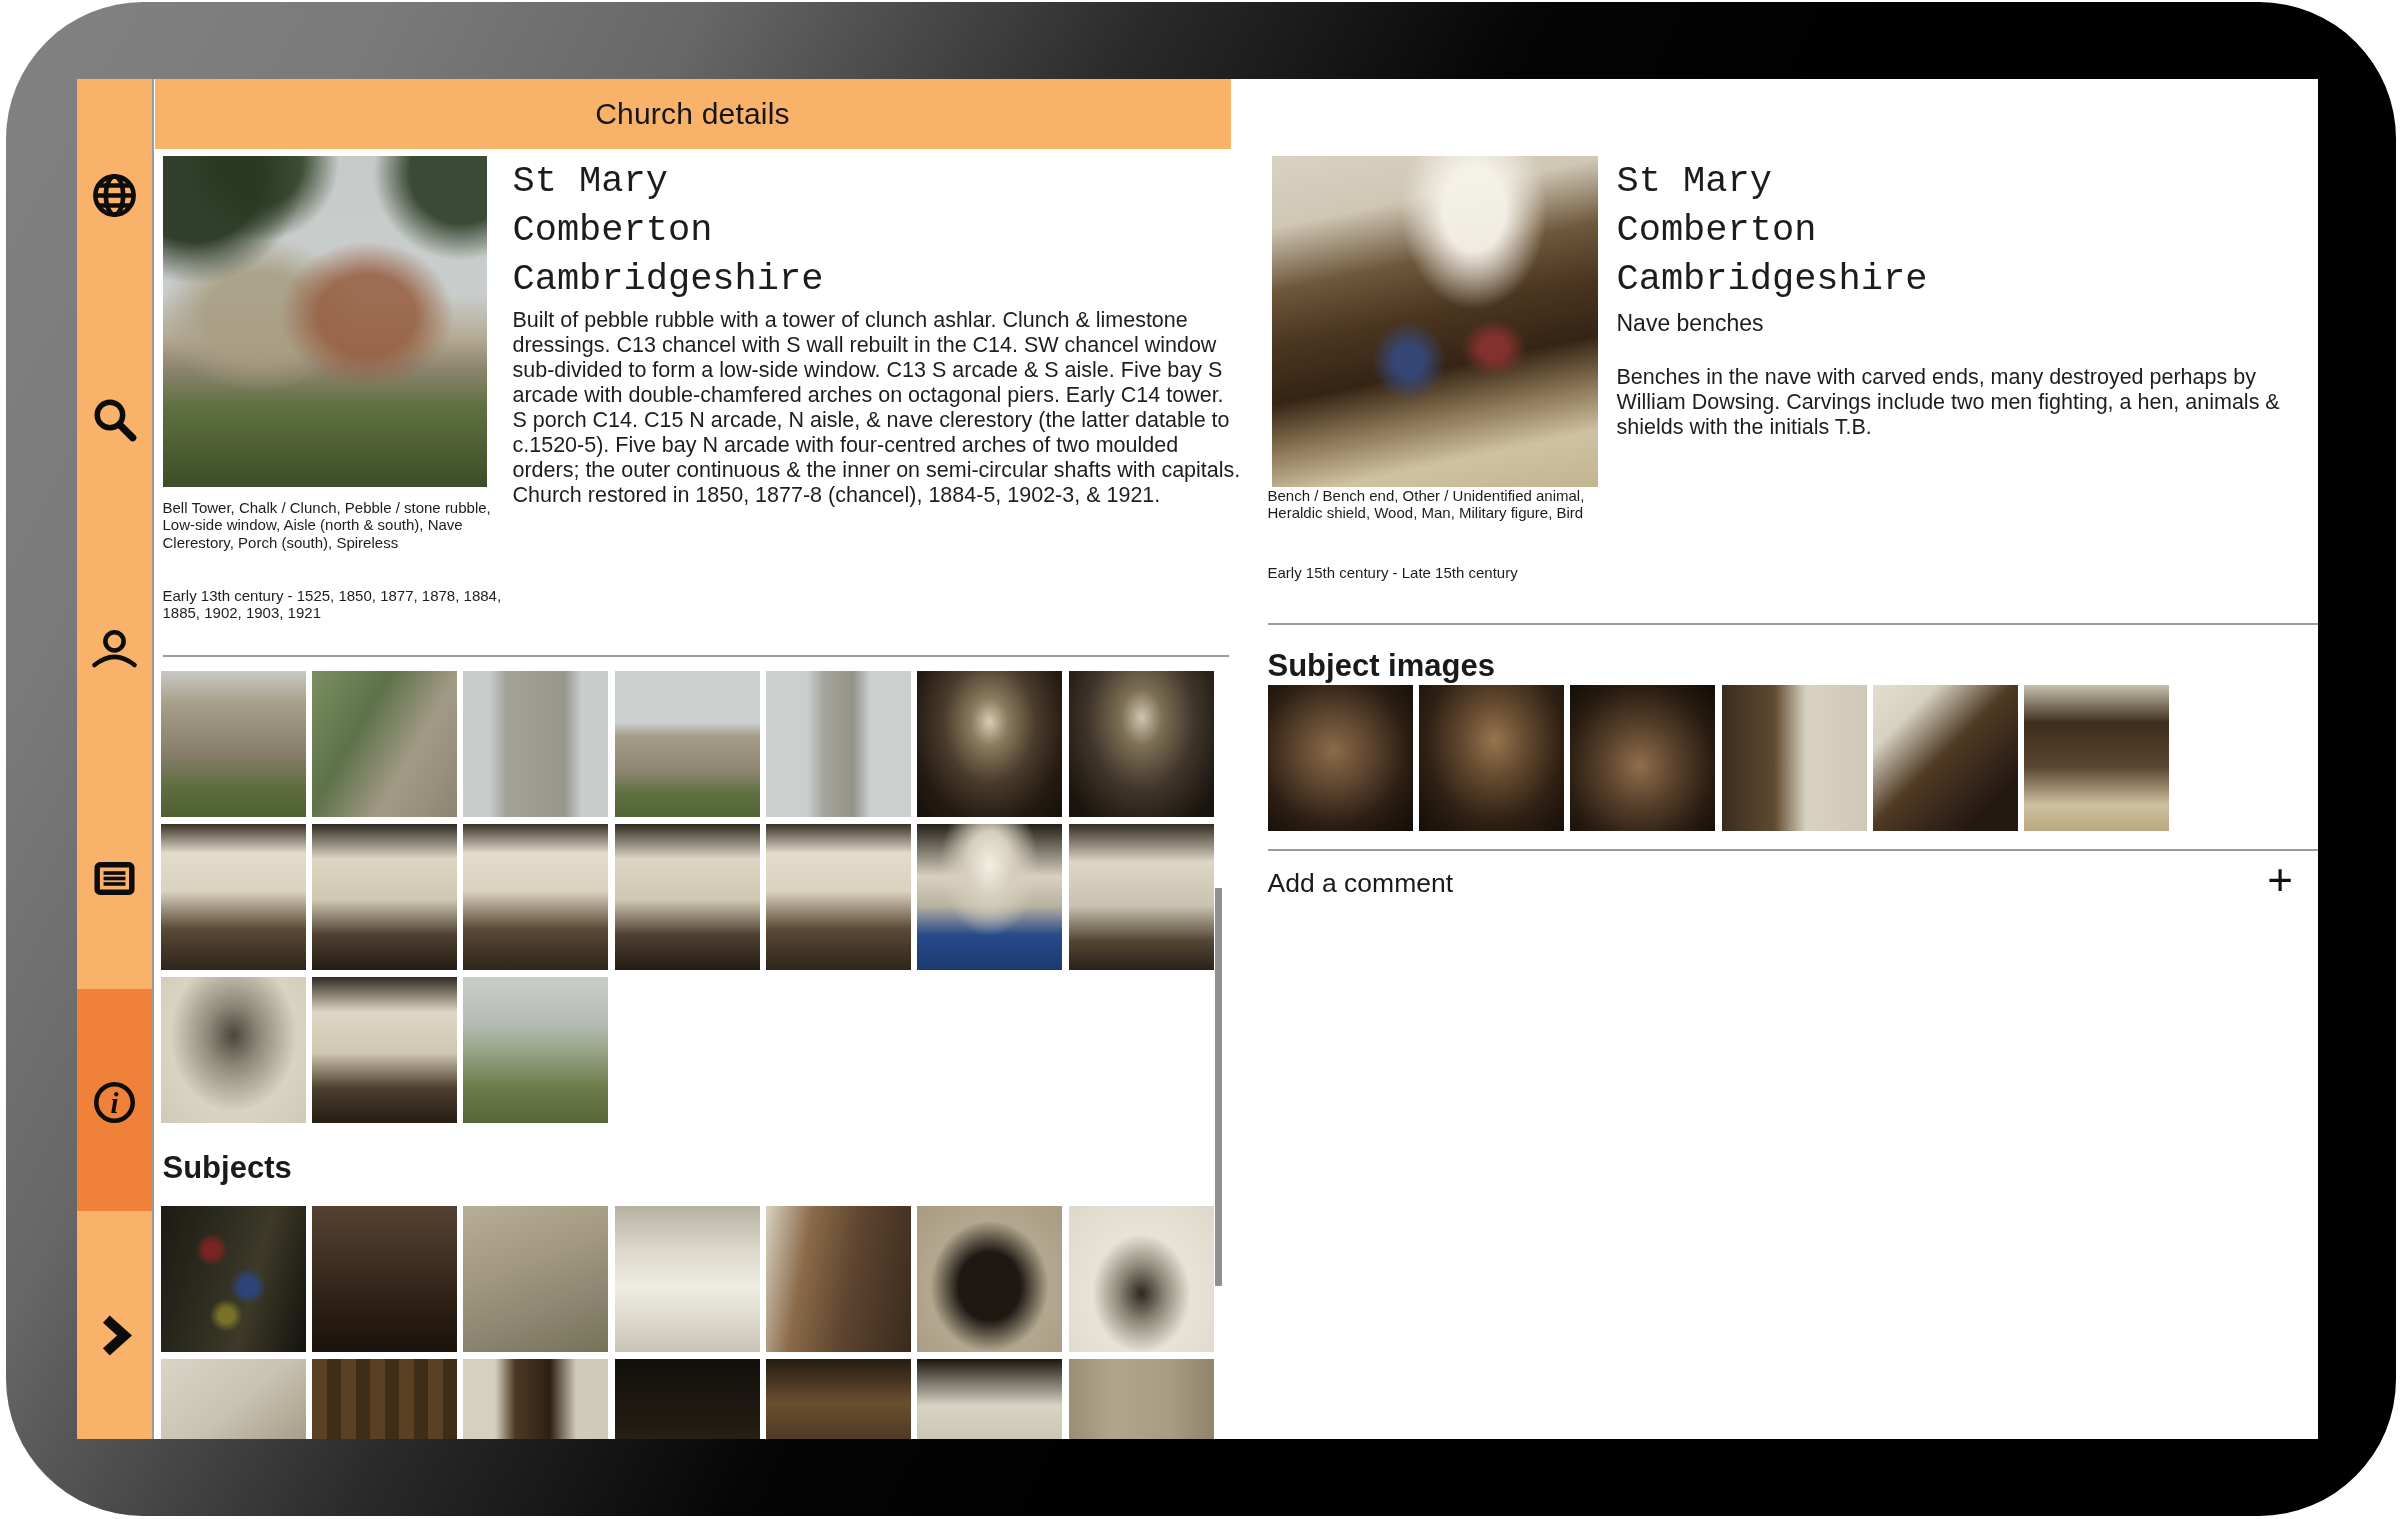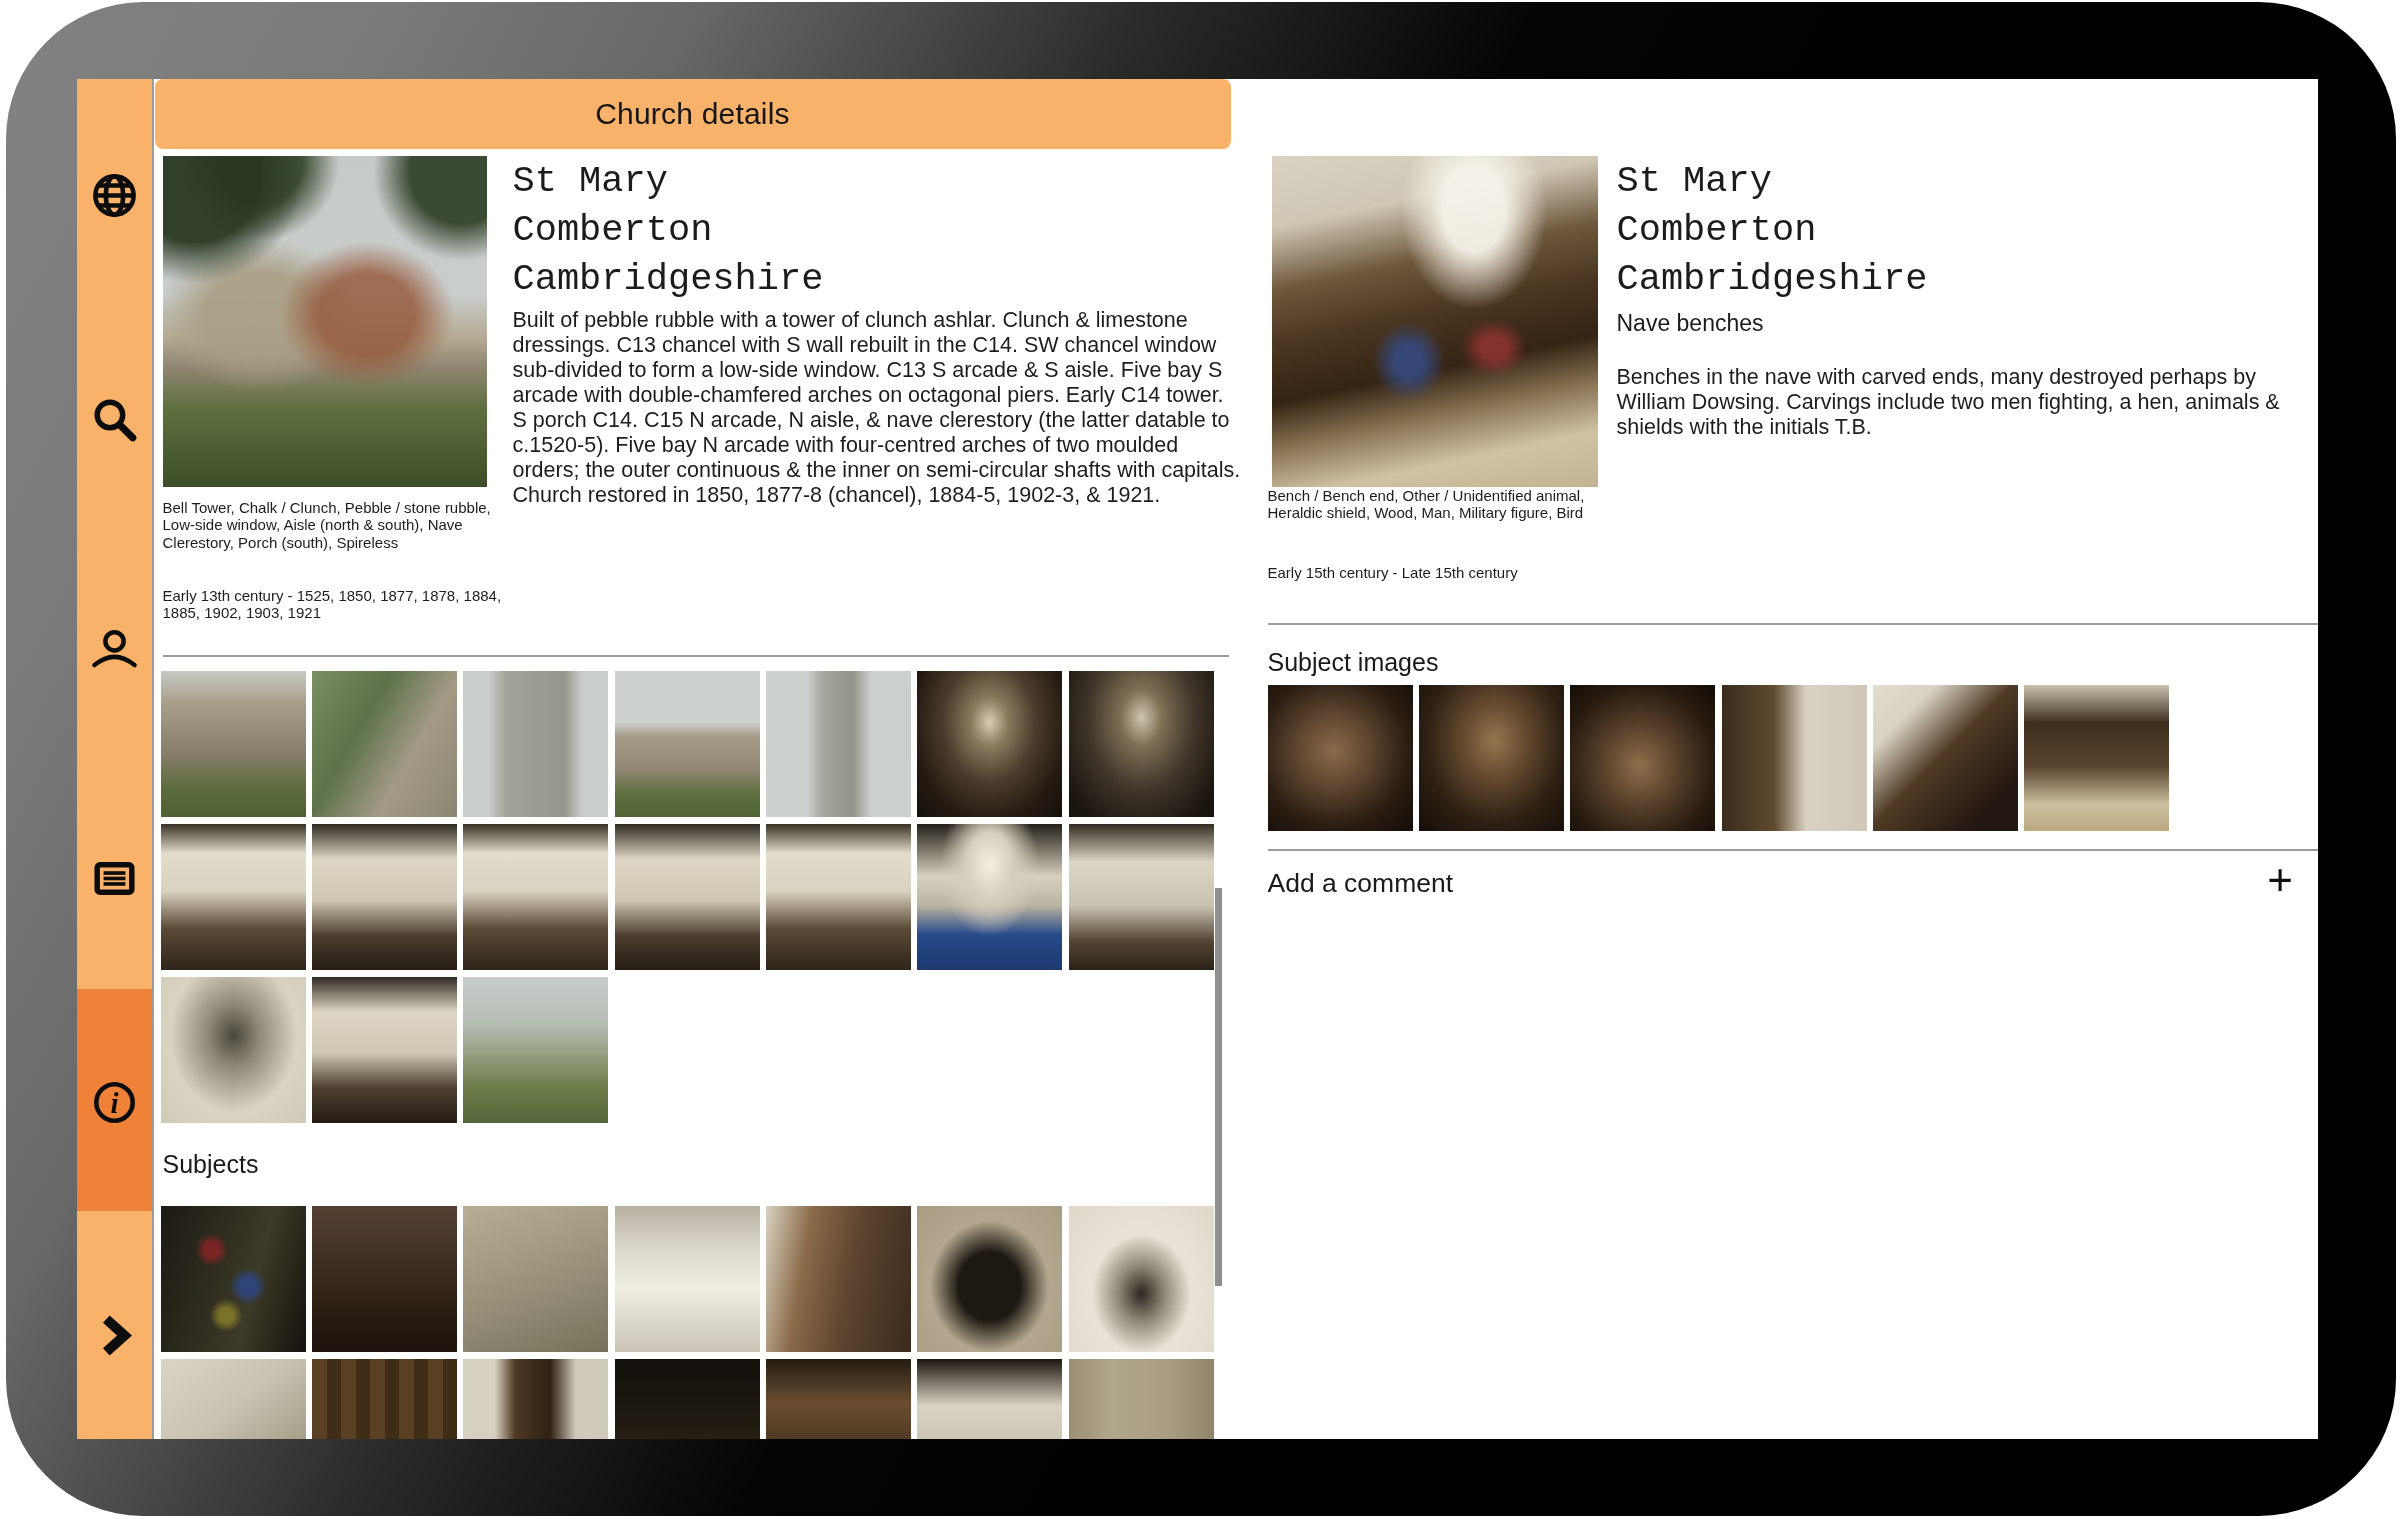--- a/index.html
+++ b/index.html
@@ -14,29 +14,29 @@
   
   .sidebar{position:absolute;left:0;top:0;width:75px;height:100%;background:#F8B269;}
   .side-active{position:absolute;left:0;top:910px;width:75px;height:222px;background:#EF8238;}
   .side-icon{position:absolute;left:12px;width:51px;height:51px;display:flex;align-items:center;justify-content:center;cursor:pointer;}
   .side-icon svg{display:block;}
   .vline{position:absolute;left:75px;top:0;width:2.7px;height:100%;background:#9B9B9B;}
 
   
   .panel-header{position:absolute;top:0;height:70px;background:#F8B269;display:flex;align-items:center;justify-content:center;
     font-size:30px;color:#161616;letter-spacing:0.2px;}
-  .hdr-left{left:78px;width:1076px;border-radius:8px;}
+  .hdr-left{left:78px;width:1076px;}
   .hdr-right{left:1175px;width:1066px;}
 
   
   .title-line{position:absolute;font-size:37px;color:#1c1c1c;font-family:Liberation Mono, monospace;}
   .subtitle-line{position:absolute;font-size:23px;color:#1c1c1c;}
   .desc{position:absolute;font-size:21.5px;line-height:25px;color:#1d1d1d;}
   .caption{position:absolute;font-size:15px;line-height:17.4px;color:#1d1d1d;}
-  .section-heading{position:absolute;font-size:25px;color:#1a1a1a;}
+  .section-heading{position:absolute;font-size:31px;color:#1a1a1a;font-weight:bold;}
   .divider{position:absolute;height:2.7px;background:#9B9B9B;}
 
   
   .main-photo{position:absolute;cursor:pointer;}
   .photo-church{background:
     radial-gradient(circle at 10% 6%,rgba(42,56,34,.95) 0 66px,rgba(42,56,34,0) 108px),
     radial-gradient(circle at 30% 2%,rgba(48,64,38,.9) 0 42px,rgba(48,64,38,0) 79px),
     radial-gradient(circle at 92% 5%,rgba(44,60,36,.9) 0 51px,rgba(44,60,36,0) 88px),
     radial-gradient(ellipse at 63% 48%,rgba(150,92,62,.85) 0 48px,rgba(150,92,62,0) 87px),
     radial-gradient(ellipse at 30% 48%,rgba(168,158,132,.9) 0 55px,rgba(168,158,132,0) 101px),

